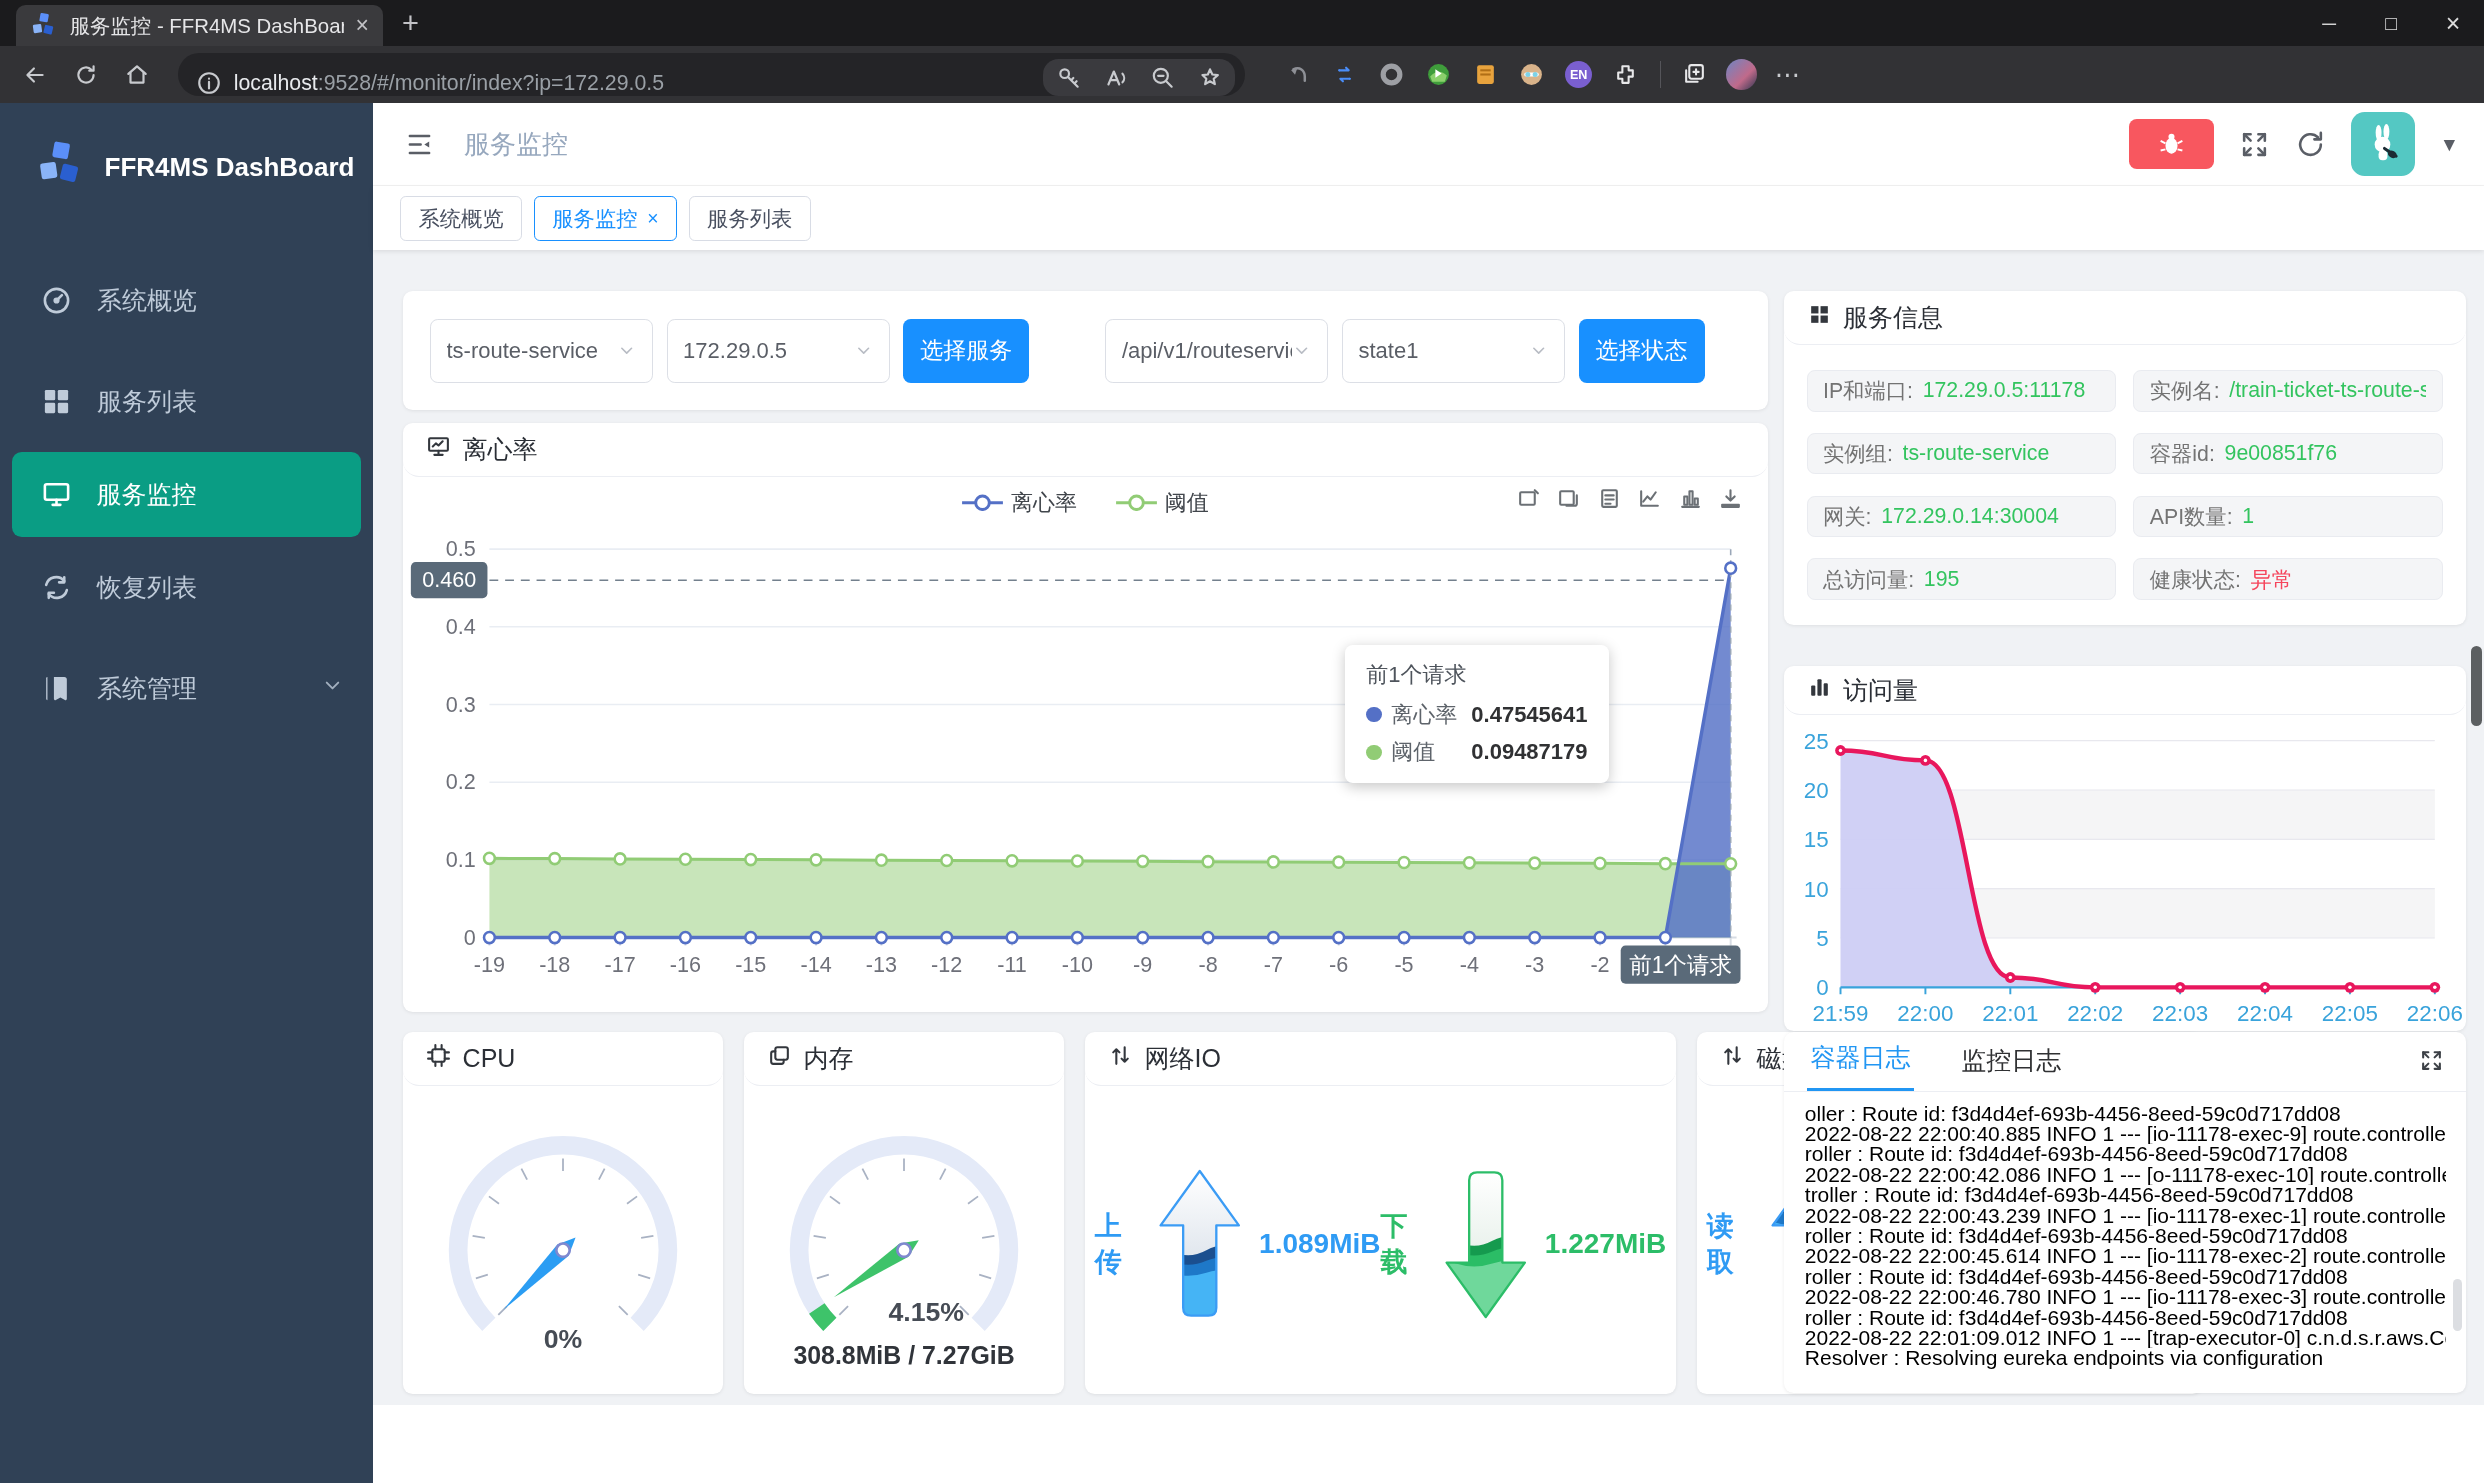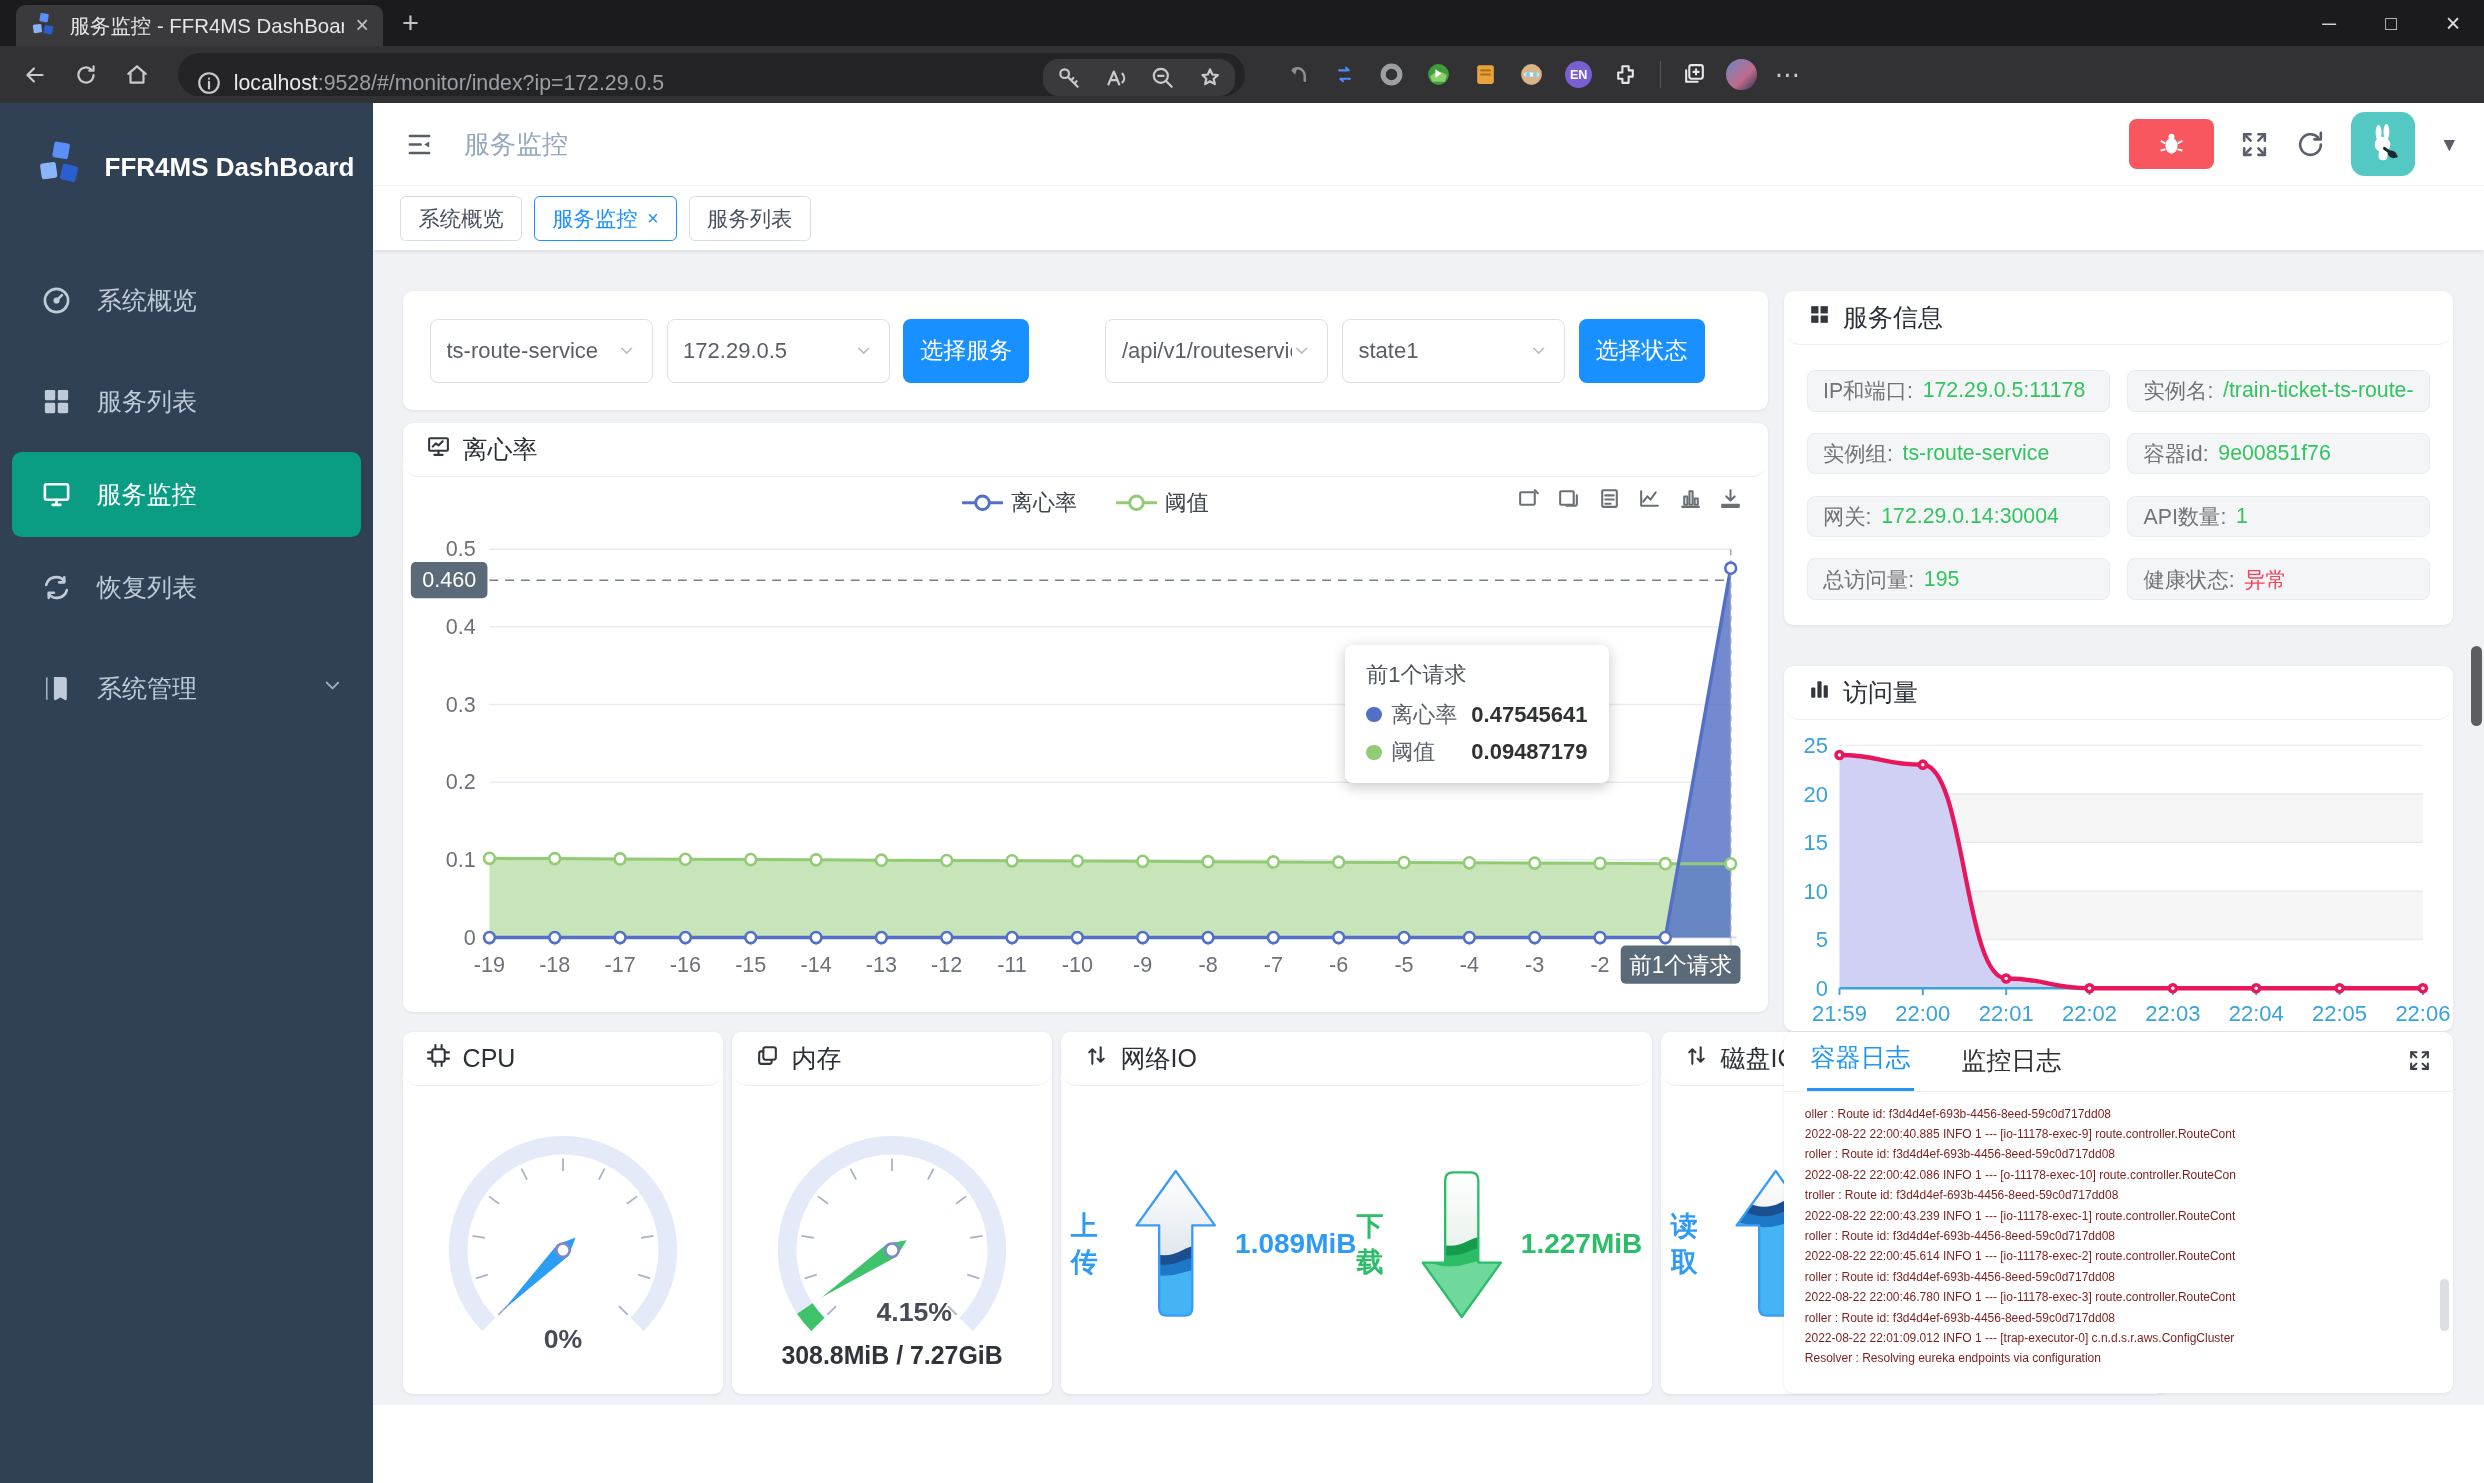--- a/index.html
+++ b/index.html
@@ -92,21 +92,21 @@
   .toolbox svg { width:25px; height:25px; cursor:pointer; }
   .ecc-body { flex:1; position:relative; }
   .ecc-body svg.chart { width:100%; height:100%; }
   .ecc-tooltip { position:absolute; left:69%; top:24%; background:#fff; border-radius:7.8px; padding:15.5px 21.3px;
     box-shadow:0 3.9px 13.6px rgba(0,0,0,.22); min-width:264px; z-index:3; }
   .ecc-tooltip .tt-title { font-size:22px; color:#4e545c; margin-bottom:9.7px; }
   .tt-row { display:flex; align-items:center; gap:9.7px; font-size:22px; color:#5e646b; margin-top:7.8px; }
   .tt-dot { width:15.5px; height:15.5px; border-radius:50%; }
   .tt-val { margin-left:auto; font-weight:bold; color:#303133; }
 
-  .bottom-row { margin-top:20.4px; display:flex; gap:9px; flex:1; min-height:0; }
+  .bottom-row { margin-top:20.4px; display:flex; gap:21px; flex:1; min-height:0; }
   .mini-card { flex:1; display:flex; flex-direction:column; height:362px; }
   .mini-body { flex:1; display:flex; align-items:center; justify-content:center; }
   .io-body { flex:1; display:flex; justify-content:space-around; padding:15.5px 9.7px 7.8px; }
   .io-col { display:flex; flex-direction:row; align-items:center; gap:9.7px; }
   .io-label { font-size:27px; font-weight:bold; }
   .io-value { font-size:28px; font-weight:bold; }
   .io-blue { color:#2f9bf4; } .io-green { color:#2cbd68; }
 
   .info-card { height:334px; display:flex; flex-direction:column; }
   .info-grid { flex:1; display:grid; grid-template-columns:1fr 1fr; gap:21.3px 17.5px; padding:25px 23px; }
@@ -119,21 +119,21 @@
   .visits-card { height:365px; margin-top:41px; display:flex; flex-direction:column; }
   .visits-body { flex:1; }
   .visits-body svg { width:100%; height:100%; }
 
   .logs-card { height:361px; margin-top:1px; display:flex; flex-direction:column; }
   .logs-header { height:60px; display:flex; align-items:flex-end; padding:0 23px; border-bottom:1px solid #eceef3; position:relative; }
   .log-tab { font-size:25px; color:#303133; padding:0 3.9px 13.6px; margin-right:43px; cursor:pointer; }
   .log-tab.active { color:#2196f3; border-bottom:3.9px solid #2196f3; }
   .logs-expand { position:absolute; right:21.3px; top:15.5px; color:#3c4046; }
   .logs-expand svg { width:25px; height:25px; }
-  .logs-body { flex:1; padding:11.6px 19.4px 7.8px 21.3px; font-size:12px; line-height:20.4px; color:#7f1d1d; overflow:hidden; position:relative; }
+  .logs-body { flex:1; padding:11.6px 19.4px 7.8px 21.3px; font-size:21px; line-height:20.4px; color:#000000; overflow:hidden; position:relative; }
   .log-line { white-space:nowrap; overflow:hidden; }
   .logs-scroll { position:absolute; right:3.9px; top:62%; width:8.7px; height:52px; border-radius:4.9px; background:#dcdee2; }
 
   .page-scrollbar { position:absolute; right:1.9px; top:543px; width:10.7px; height:80px; border-radius:5.8px; background:#5c5f61; z-index:9; }
 </style>
 </head>
 <body>
 
 <div class="root">
 

